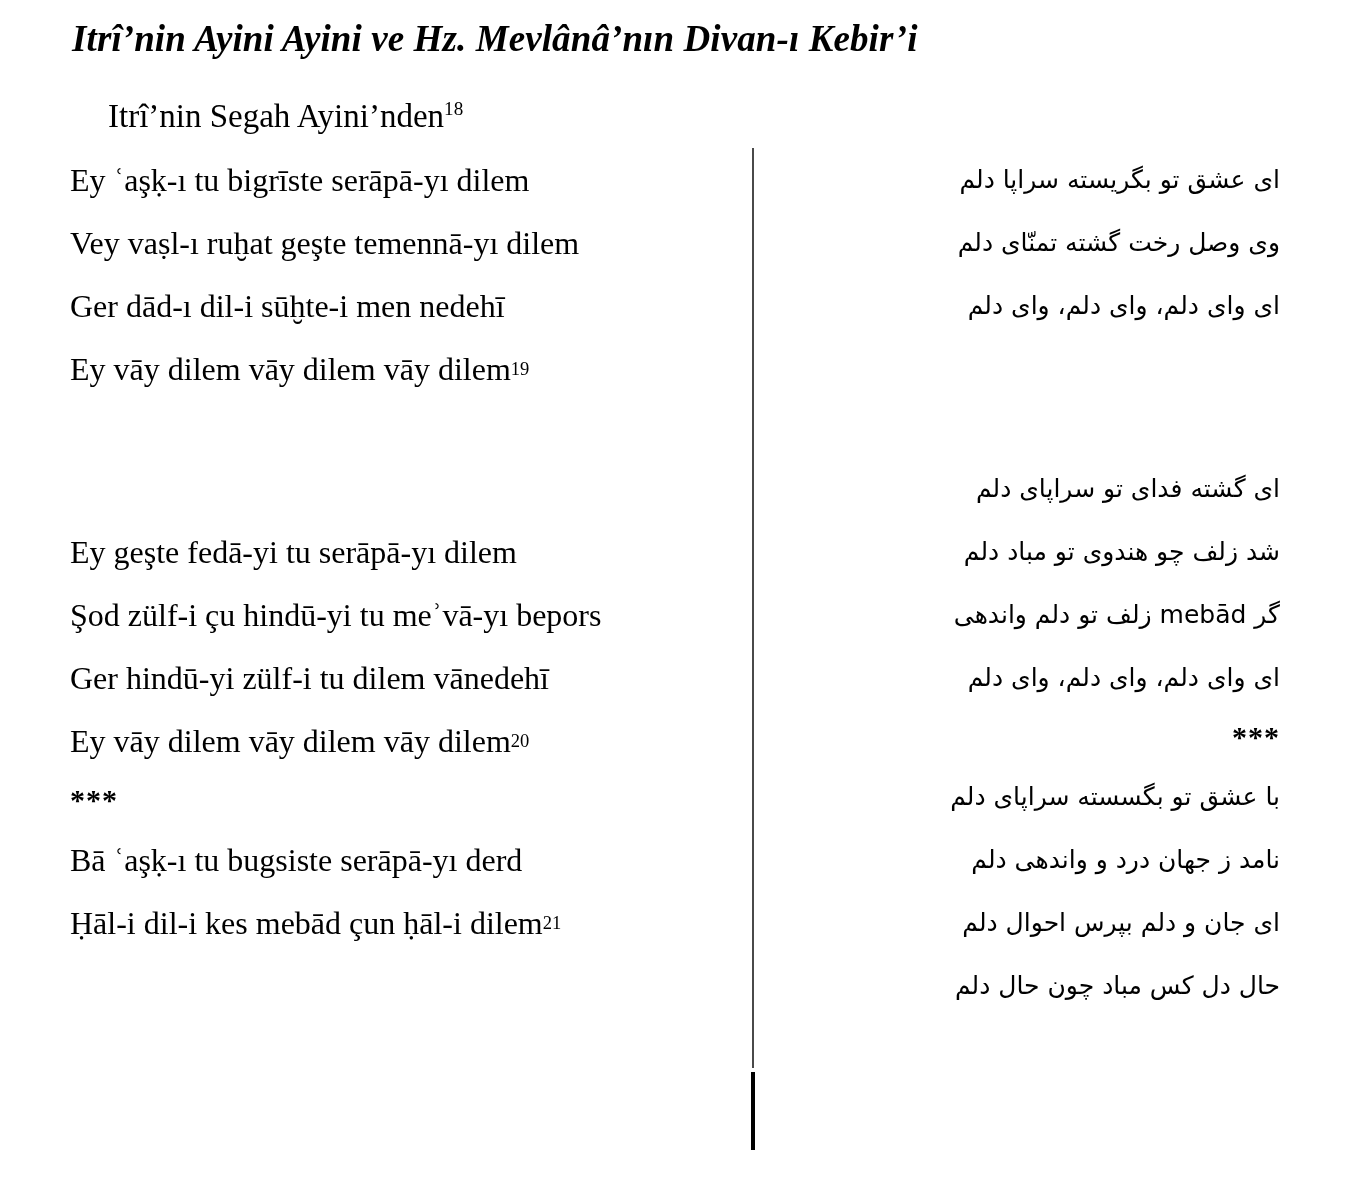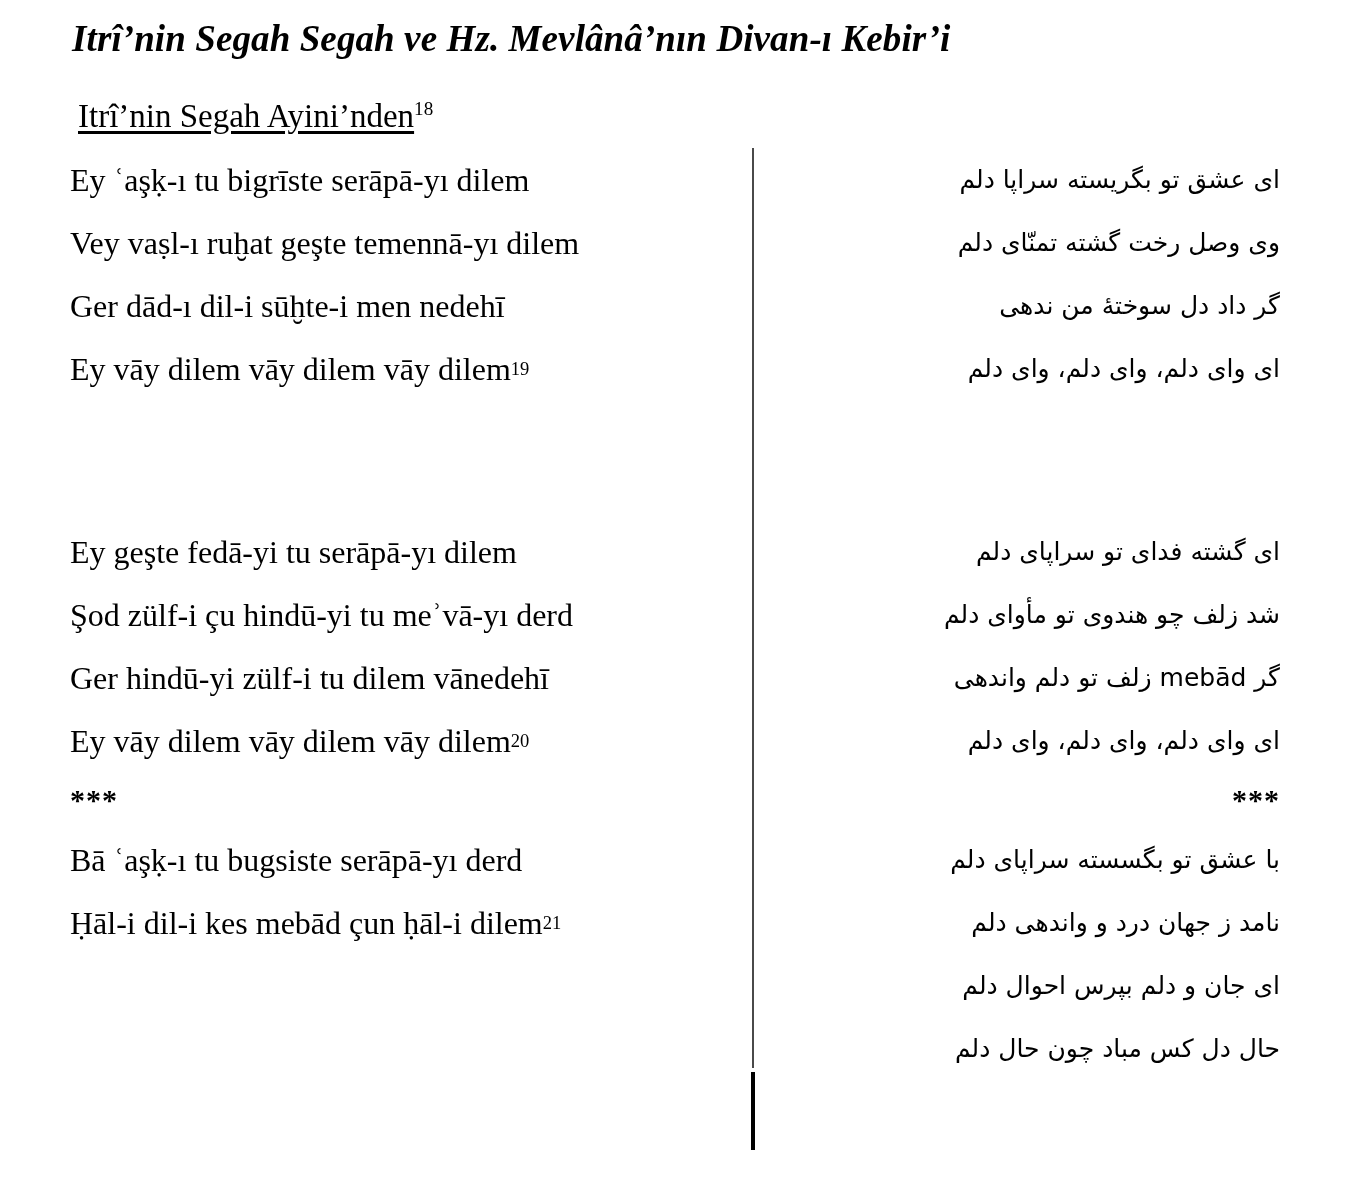--- a/index.html
+++ b/index.html
@@ -38,22 +38,22 @@
   
   .section-heading {
     position: absolute;
     left: 78px;
     top: 96px;
     font-size: 33px;
     line-height: 1.25;
     white-space: nowrap;
   }
   .section-heading .heading-text {
-    text-decoration: underline;
     text-underline-offset: 4px;
+    margin-left: 30px;
   }
   sup.footnote-ref {
     font-size: 0.58em;
     vertical-align: super;
     line-height: 0;
     text-decoration: none;
     display: inline-block;
   }
 
   
@@ -141,21 +141,21 @@
     align-items: center;
     justify-content: flex-start;
     direction: rtl;
   }
 </style>
 </head>
 <body>
 
 <div class="page">
 
-  <div class="doc-title">Itrî’nin Segah Segah ve Hz. Mevlânâ’nın Divan-ı Kebir’i</div>
+  <div class="doc-title">Itrî’nin Ayini Ayini ve Hz. Mevlânâ’nın Divan-ı Kebir’i</div>
 
   <div class="section-heading">
     <span class="heading-text">Itrî’nin Segah Ayini’nden</span><sup class="footnote-ref">18</sup>
   </div>
 
   <div class="columns">
 
     <div class="col-divider"></div>
     <div class="col-divider-bottom"></div>
 
@@ -184,21 +184,21 @@
       <div class="verse-line blank">
         <span></span>
       </div>
 
       <div class="verse-line">
         <span>Ey geşte fedā-yi tu serāpā-yı dilem</span>
           <sup class="footnote-ref"></sup>
       </div>
 
       <div class="verse-line">
-        <span>Şod zülf-i çu hindū-yi tu meʾvā-yı derd</span>
+        <span>Şod zülf-i çu hindū-yi tu meʾvā-yı bepors</span>
           <sup class="footnote-ref"></sup>
       </div>
 
       <div class="verse-line">
         <span>Ger hindū-yi zülf-i tu dilem vānedehī</span>
           <sup class="footnote-ref"></sup>
       </div>
 
       <div class="verse-line">
         <span>Ey vāy dilem vāy dilem vāy dilem</span>
@@ -220,25 +220,24 @@
         <span>Ḥāl-i dil-i kes mebād çun ḥāl-i dilem</span>
           <sup class="footnote-ref">21</sup>
       </div>
 
     </div>
 
     <div class="col-right">
 
       <div class="verse-line-ar">ای عشق تو بگریسته سراپا دلم</div>
       <div class="verse-line-ar">وی وصل رخت گشته تمنّای دلم</div>
-      <div class="verse-line-ar">گر داد دل سوختۀ من ندهی</div>
       <div class="verse-line-ar">ای وای دلم، وای دلم، وای دلم</div>
       <div class="verse-line-ar blank"></div>
       <div class="verse-line-ar">ای گشته فدای تو سراپای دلم</div>
-      <div class="verse-line-ar">شد زلف چو هندوی تو مأوای دلم</div>
+      <div class="verse-line-ar">شد زلف چو هندوی تو مباد دلم</div>
       <div class="verse-line-ar">گر mebād زلف تو دلم واندهی</div>
       <div class="verse-line-ar">ای وای دلم، وای دلم، وای دلم</div>
       <div class="sep-line-ar">***</div>
       <div class="verse-line-ar">با عشق تو بگسسته سراپای دلم</div>
       <div class="verse-line-ar">نامد ز جهان درد و واندهی دلم</div>
       <div class="verse-line-ar">ای جان و دلم بپرس احوال دلم</div>
       <div class="verse-line-ar">حال دل کس مباد چون حال دلم</div>
 
     </div>
 

